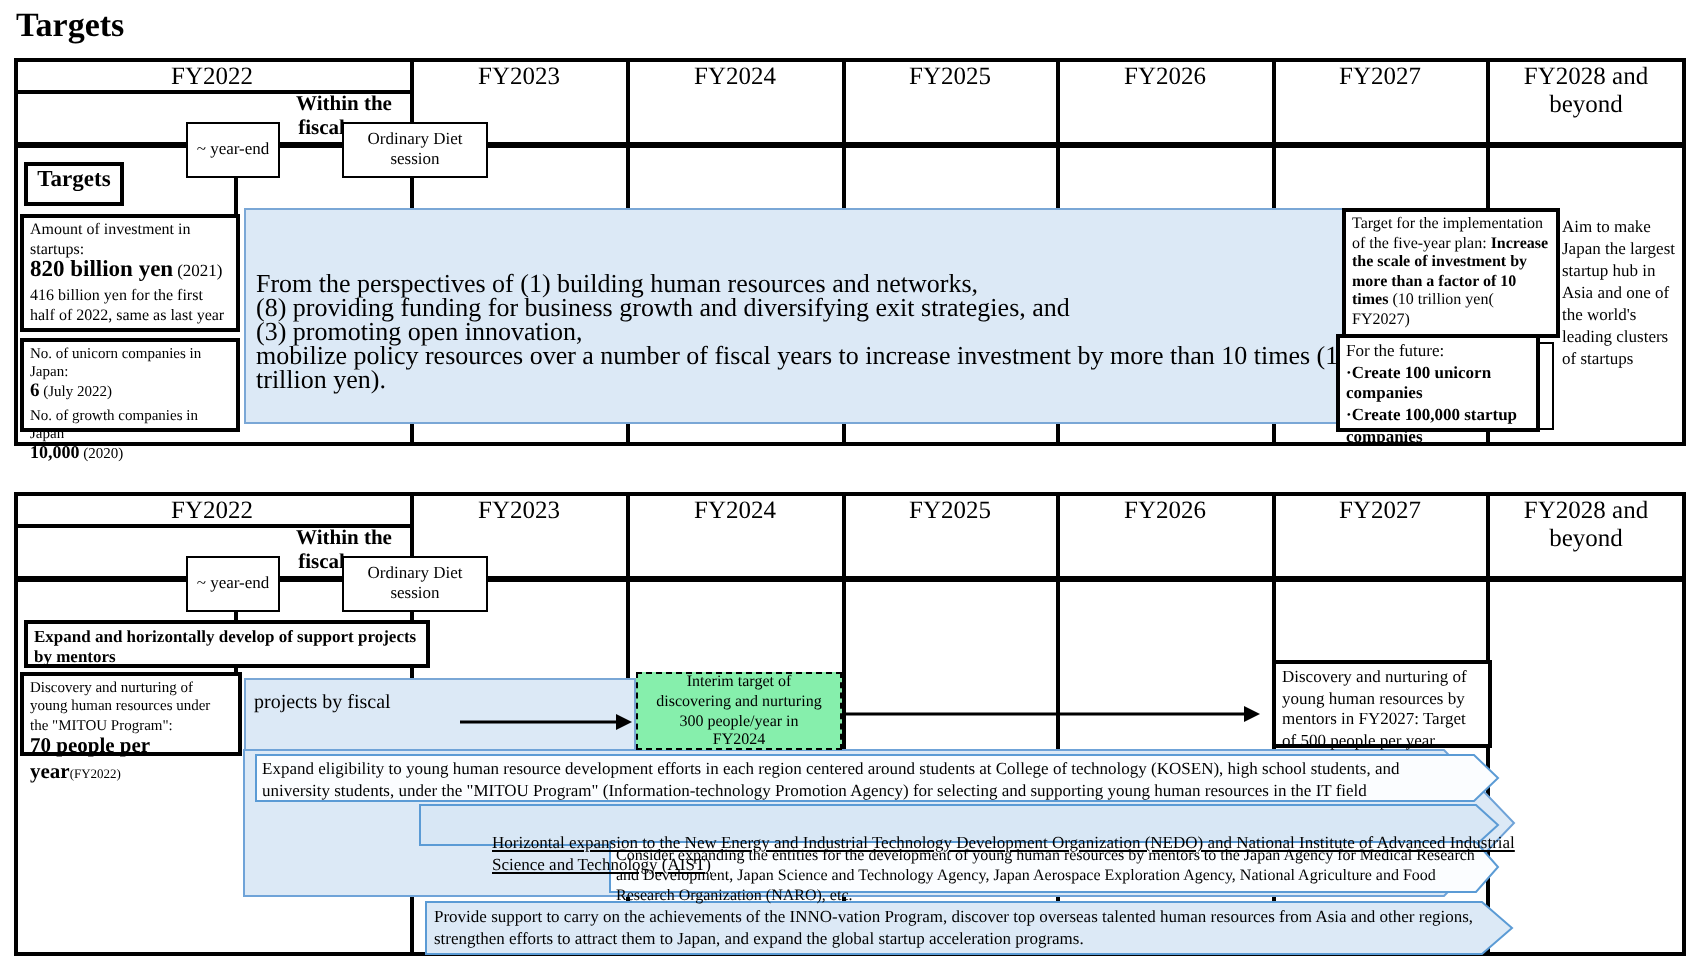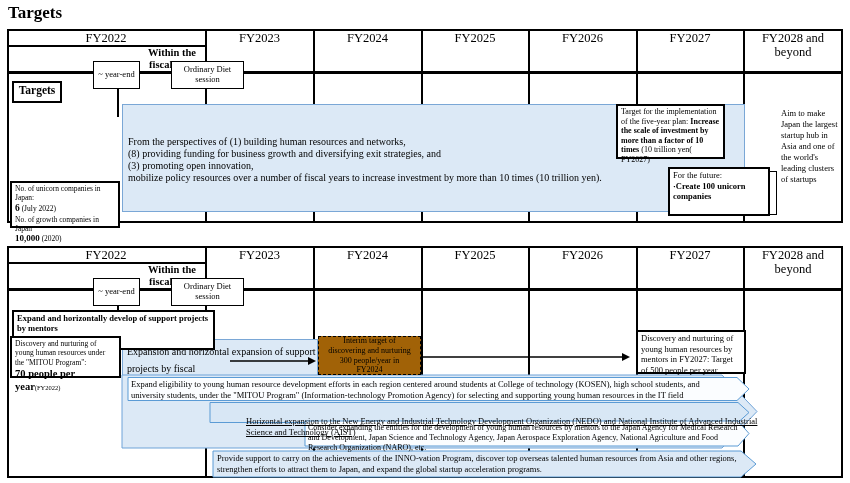--- a/index.html
+++ b/index.html
@@ -10,21 +10,21 @@
   .vline{width:2px;background:#000;z-index:1;}
   .hline{background:#000;z-index:1;}
   .hdr{font-size:12.5px;text-align:center;z-index:1;line-height:1.1;}
   .within{font-weight:bold;font-size:10.5px;text-align:center;line-height:1.15;z-index:1;}
   .tbox{background:#fff;border:1.5px solid #000;box-sizing:border-box;font-size:8.5px;
         text-align:center;line-height:1.15;z-index:2;display:flex;align-items:center;justify-content:center;}
   .whitebox{background:#fff;border:2px solid #000;box-sizing:border-box;z-index:4;padding:1px 3px;}
   .bluepanel{background:#dce9f6;border:1px solid #7aa7d6;box-sizing:border-box;z-index:2;}
   .small{font-size:8px;line-height:1.2;}
   .z4{z-index:4;}
-  .dashedbox{background:#a16207;border:1.5px dashed #000;box-sizing:border-box;z-index:4;
+  .dashedbox{background:#86efac;border:1.5px dashed #000;box-sizing:border-box;z-index:4;
              font-size:8px;text-align:center;line-height:1.2;display:flex;flex-direction:column;justify-content:center;}
   .bracket{border-right:1.5px solid #000;border-top:1.5px solid #000;border-bottom:1.5px solid #000;z-index:4;}
   svg.overlay{position:absolute;left:0;top:0;z-index:3;pointer-events:none;}
   .arrowtext{z-index:4;line-height:1.25;}
 </style>
 </head>
 <body>
 
 <div id="stage">
 
@@ -49,45 +49,52 @@
   <div class="abs hdr" style="left:637px;top:32px;width:106px;">FY2027</div>
   <div class="abs hdr" style="left:745px;top:32px;width:96px;">FY2028 and beyond</div>
 
   <div class="abs within" style="left:140px;top:47px;width:64px;">Within the fiscal year</div>
   <div class="abs tbox" style="left:93px;top:61px;width:47px;height:28px;">~ year-end</div>
   <div class="abs tbox" style="left:171px;top:61px;width:73px;height:28px;">Ordinary Diet session</div>
   <div class="abs vline" style="left:117px;top:89px;height:28px;"></div>
 
   <div class="abs whitebox" style="left:12px;top:81px;width:50px;height:22px;font-size:11.5px;font-weight:bold;text-align:center;">Targets</div>
 
-  <div class="abs whitebox" style="left:10px;top:169px;width:110px;height:47px;font-size:7.5px;line-height:1.25;margin-top:12px;">
+  <div class="abs whitebox small" style="left:10px;top:107px;width:110px;height:59px;">
+    <span>Amount of investment in startups:</span><br>
+    <b style="font-size:11.5px;">820 billion yen</b>
+    <span style="font-size:8.5px;">(2021)</span><br>
+    <span>416 billion yen for the first half of 2022, same as last year</span>
+  </div>
+  <div class="abs whitebox" style="left:10px;top:169px;width:110px;height:47px;font-size:7.5px;line-height:1.25;">
     <span>No. of unicorn companies in Japan:</span><br>
     <b style="font-size:9.5px;">6</b>
     <span>(July 2022)</span><br>
     <span>No. of growth companies in Japan</span><br>
     <b style="font-size:9px;">10,000</b>
     <span>(2020)</span>
   </div>
 
   <div class="abs bluepanel" style="left:122px;top:104px;width:623px;height:108px;"></div>
-  <div class="abs z4" style="left:128px;top:136px;width:560px;font-size:10px;line-height:12px;">
+  <div class="abs z4" style="left:128px;top:136px;width:560px;font-size:13px;line-height:12px;">
     <div>From the perspectives of (1) building human resources and networks,</div>
     <div>(8) providing funding for business growth and diversifying exit strategies, and</div>
     <div>(3) promoting open innovation,</div>
     <div>mobilize policy resources over a number of fiscal years to increase investment by more than 10 times (10 trillion yen).</div>
   </div>
 
-  <div class="abs whitebox small" style="left:616px;top:104px;width:109px;height:55px;">
+  <div class="abs whitebox small" style="left:671px;top:104px;width:109px;height:65px;">
     <span>Target for the implementation of the five-year plan:</span>
     <b>Increase the scale of investment by more than a factor of 10 times</b>
     <span>(10 trillion yen( FY2027)</span>
   </div>
   <div class="abs whitebox" style="left:668px;top:167px;width:102px;height:49px;font-size:8.5px;line-height:1.25;">
     <span>For the future:</span><br>
     <b>·Create 100 unicorn companies</b><br>
+    <b>·Create 100,000 startup companies</b>
   </div>
   <div class="abs bracket" style="left:770px;top:171px;width:6px;height:42px;"></div>
   <div class="abs z4" style="left:781px;top:108px;width:58px;font-size:8.5px;line-height:1.3;">Aim to make Japan the largest startup hub in Asia and one of the world's leading clusters of startups</div>
 
 
   <div class="abs tableframe" style="left:7px;top:246px;width:836px;height:232px;"></div>
 
   <div class="abs vline" style="left:205px;top:248px;height:228px;"></div>
   <div class="abs vline" style="left:313px;top:248px;height:228px;"></div>
   <div class="abs vline" style="left:421px;top:248px;height:228px;"></div>
@@ -103,30 +110,29 @@
   <div class="abs hdr" style="left:422px;top:249px;width:106px;">FY2025</div>
   <div class="abs hdr" style="left:529px;top:249px;width:107px;">FY2026</div>
   <div class="abs hdr" style="left:637px;top:249px;width:106px;">FY2027</div>
   <div class="abs hdr" style="left:745px;top:249px;width:96px;">FY2028 and beyond</div>
 
   <div class="abs within" style="left:140px;top:264px;width:64px;">Within the fiscal year</div>
   <div class="abs tbox" style="left:93px;top:278px;width:47px;height:28px;">~ year-end</div>
   <div class="abs tbox" style="left:171px;top:278px;width:73px;height:28px;">Ordinary Diet session</div>
   <div class="abs vline" style="left:117px;top:306px;height:36px;"></div>
 
-  <div class="abs whitebox" style="left:12px;top:310px;width:203px;height:40px;font-size:8.5px;font-weight:bold;line-height:1.2;">Expand and horizontally develop of support projects by mentors</div>
+  <div class="abs whitebox" style="left:12px;top:310px;width:203px;height:24px;font-size:8.5px;font-weight:bold;line-height:1.2;">Expand and horizontally develop of support projects by mentors</div>
 
   <div class="abs whitebox" style="left:10px;top:336px;width:111px;height:42px;font-size:7.5px;line-height:1.25;">
     <span>Discovery and nurturing of young human resources under the "MITOU Program":</span><br>
     <b style="font-size:10.5px;">70 people per year</b><span style="font-size:6.5px;">(FY2022)</span>
   </div>
 
   <div class="abs bluepanel" style="left:122px;top:339px;width:196px;height:37px;"></div>
   <div class="abs z4" style="left:127px;top:343px;width:230px;font-size:10px;line-height:17px;">
-    <div>Expansion and horizontal expansion of support</div>
     <div>projects by fiscal</div>
   </div>
   <div class="abs dashedbox" style="left:318px;top:336px;width:103px;height:39px;">
     <div>Interim target of</div>
     <div>discovering and nurturing</div>
     <div>300 people/year in</div>
     <div>FY2024</div>
   </div>
   <div class="abs whitebox" style="left:636px;top:330px;width:110px;height:44px;font-size:8.5px;line-height:1.25;">Discovery and nurturing of young human resources by mentors in FY2027: Target of 500 people per year</div>
 

